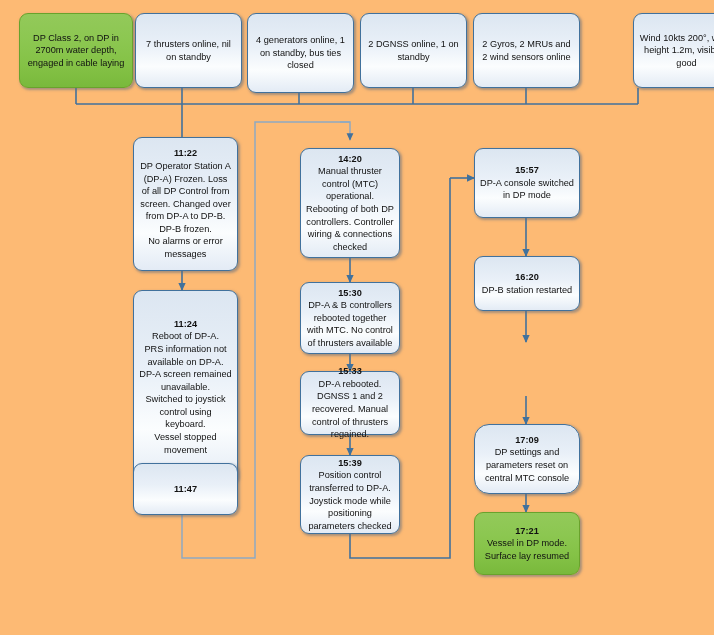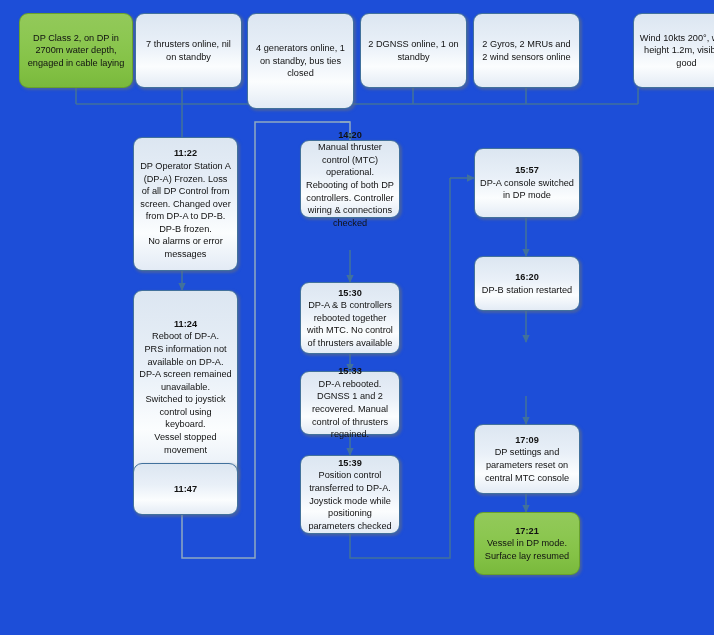--- a/index.html
+++ b/index.html
@@ -8,21 +8,21 @@
     margin: 0; padding: 0;
     background: #ffffff;
   }
   body {
     font-family: "Liberation Sans", sans-serif;
   }
   #canvas {
     position: relative;
     width: 714px;
     height: 635px;
-    background: #1d4ed8;
+    background: #fdba74;
     overflow: hidden;
   }
   svg.connectors {
     position: absolute;
     left: 0; top: 0;
     width: 714px; height: 635px;
     pointer-events: none;
   }
   .node {
     position: absolute;
@@ -107,21 +107,21 @@
       <path d="M 450 178 L 474 178"></path>
     </g>
   </svg>
 
   <div class="node green" style="left:19px; top:13px; width:114px; height:75px;">
     <span class="txt">DP Class 2, on DP in 2700m water depth, engaged in cable laying</span>
   </div>
   <div class="node" style="left:135px; top:13px; width:107px; height:75px;">
     <span class="txt">7 thrusters online, nil on standby</span>
   </div>
-  <div class="node" style="left:247px; top:13px; width:107px; height:96px;">
+  <div class="node" style="left:247px; top:13px; width:107px; height:80px;">
     <span class="txt">4 generators online, 1 on standby, bus ties closed</span>
   </div>
   <div class="node" style="left:360px; top:13px; width:107px; height:75px;">
     <span class="txt">2 DGNSS online, 1 on standby</span>
   </div>
   <div class="node" style="left:473px; top:13px; width:107px; height:75px;">
     <span class="txt">2 Gyros, 2 MRUs and 2 wind sensors online</span>
   </div>
   <div class="node" style="left:585px; top:13px; width:107px; height:75px;margin-left:48px;">
     <span class="txt">Wind 10kts 200°, wave height 1.2m, visibility good</span>
@@ -134,39 +134,39 @@
   <div class="node" style="left:133px; top:290px; width:105px; height:194px;">
     <span class="txt"><b class="time">11:24</b><span>Reboot of DP-A.
 PRS information not available on DP-A. DP-A screen remained unavailable.
 Switched to joystick control using keyboard.
 Vessel stopped movement</span></span>
   </div>
   <div class="node" style="left:133px; top:463px; width:105px; height:52px;">
     <span class="txt"><b class="time">11:47</b></span>
   </div>
 
-  <div class="node" style="left:300px; top:140px; width:100px; height:78px;">
+  <div class="node" style="left:300px; top:148px; width:100px; height:110px;">
     <span class="txt"><b class="time">14:20</b><span>Manual thruster control (MTC) operational. Rebooting of both DP controllers. Controller wiring &amp; connections checked</span></span>
   </div>
   <div class="node" style="left:300px; top:282px; width:100px; height:72px;">
     <span class="txt"><b class="time">15:30</b><span>DP-A &amp; B controllers rebooted together with MTC.  No control of thrusters available</span></span>
   </div>
   <div class="node" style="left:300px; top:371px; width:100px; height:64px;">
     <span class="txt"><b class="time">15:33</b><span>DP-A rebooted.  DGNSS 1 and 2 recovered. Manual control of thrusters regained.</span></span>
   </div>
   <div class="node" style="left:300px; top:455px; width:100px; height:79px;text-align:center;">
     <span class="txt"><b class="time">15:39</b><span>Position control transferred to DP-A. Joystick mode while positioning parameters checked</span></span>
   </div>
 
   <div class="node" style="left:474px; top:148px; width:106px; height:70px;">
     <span class="txt"><b class="time">15:57</b><span>DP-A console switched in DP mode</span></span>
   </div>
   <div class="node" style="left:474px; top:256px; width:106px; height:55px;">
     <span class="txt"><b class="time">16:20</b><span>DP-B station restarted</span></span>
   </div>
-  <div class="node" style="left:474px; top:424px; width:106px; height:70px;">
+  <div class="node" style="left:474px; top:424px; width:106px; height:70px;border-radius:15px;">
     <span class="txt"><b class="time">17:09</b><span>DP settings and parameters reset on central MTC console</span></span>
   </div>
   <div class="node green" style="left:474px; top:512px; width:106px; height:63px;">
     <span class="txt"><b class="time">17:21</b><span>Vessel in DP mode. Surface lay resumed</span></span>
   </div>
 
 </div>
 
 </body></html>

